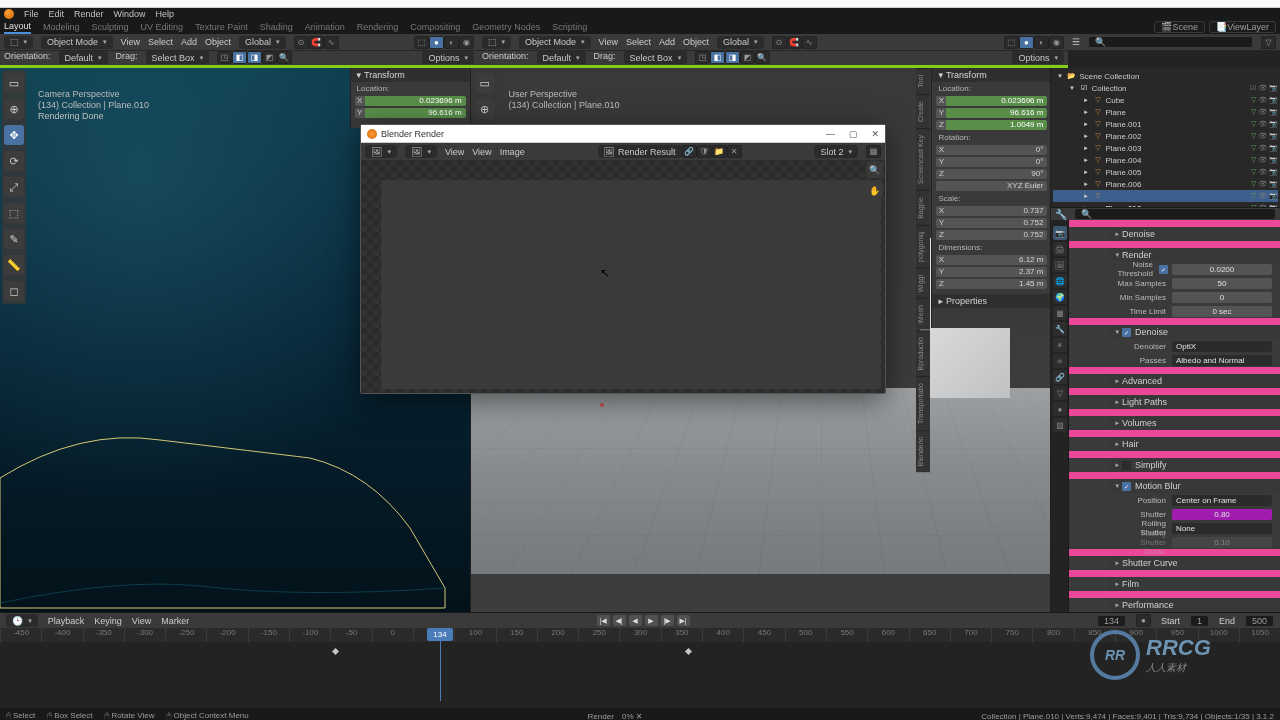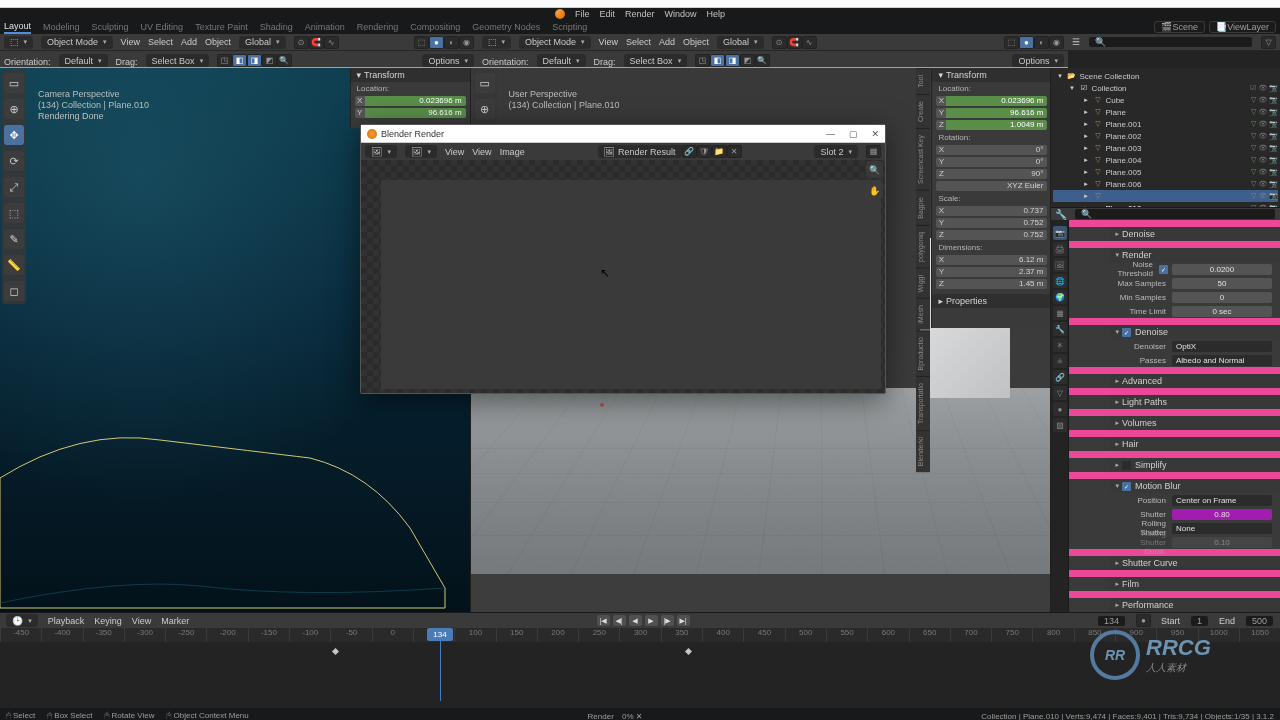--- a/index.html
+++ b/index.html
@@ -1,30 +1,30 @@
 <!DOCTYPE html>
 <html><head>
 <meta charset="utf-8">
 <style>
   * { box-sizing: border-box; margin: 0; padding: 0; user-select: none; }
   body { font-family: sans-serif; font-size: 10px; color: #ccc; background: #232323; width: 1280px; height: 720px; overflow: hidden; position: relative; }
   .titlebar { height: 8px; background: #fafafa; border-bottom: 1px solid #d0d0d0; }
-  .topbar { height: 12px; background: #18191a; display: flex; align-items: center; padding: 0 4px; gap: 10px; font-size: 9px; color: #c2c2c2; justify-content: center; }
+  .topbar { height: 12px; background: #18191a; display: flex; align-items: center; padding: 0 4px; gap: 10px; font-size: 9px; color: #c2c2c2; }
   .blender-logo { width: 10px; height: 10px; background: radial-gradient(circle at 30% 30%, #ff9d3b, #d06a00); border-radius: 50%; }
   .workspace-tabs { height: 14px; background: #18191a; display: flex; align-items: center; padding: 0 4px; gap: 12px; font-size: 9px; color: #777; }
   .workspace-tabs .tab.active { color: #e0e0e0; border-bottom: 2px solid #4c8fdd; padding-bottom: 1px; }
   .scene-input { margin-left: auto; display: flex; align-items: center; gap: 4px; }
   .input-box { background: #1b1b1b; border: 1px solid #3a3a3a; border-radius: 3px; padding: 0 6px; height: 12px; font-size: 9px; color: #9e9e9e; display: inline-flex; align-items: center; }
   .header-bar { height: 17px; background: #3a3a3a; display: flex; align-items: center; padding: 0 4px; gap: 8px; font-size: 9px; border-bottom: 1px solid #262626; }
   .dropdown { background: #2b2b2b; border-radius: 3px; padding: 1px 6px; color: #cacaca; display: inline-flex; align-items: center; gap: 3px; height: 13px; }
   .chev::after { content: '▾'; font-size: 7px; color: #aaa; margin-left: 2px; }
   .toggle-group { display: flex; gap: 0px; }
   .toggle-btn { width: 15px; height: 13px; background: #2b2b2b; border: 1px solid #232323; display: flex; align-items: center; justify-content: center; font-size: 8px; color: #989898; border-radius: 2px; }
   .toggle-btn.on { background: #4972a3; color: #fff; }
-  .hdr2 { height: 17px; background: #3a3a3a; display: flex; align-items: flex-end; padding: 0 4px; gap: 8px; font-size: 9px; border-bottom: 1px solid #84cc16; }
+  .hdr2 { height: 17px; background: #3a3a3a; display: flex; align-items: flex-start; padding: 0 4px; gap: 8px; font-size: 9px; border-bottom: 3px solid #84cc16; }
   .main { display: flex; height: 544px; }
   
   .viewL { width: 478px; position: relative; background: linear-gradient(180deg, #0b3a4a 0%, #072739 40%, #03121a 100%); border-right: 1px solid #1f1f1f; overflow: hidden; }
   .noise { position: absolute; inset: 0; background: radial-gradient(circle at 30% 20%, rgba(35,97,117,0.5), rgba(0,0,0,0) 60%); }
   .tool-col { position: absolute; left: 2px; top: 2px; width: 24px; background: rgba(55,55,55,0.85); border-radius: 3px; padding: 3px 2px; display: flex; flex-direction: column; gap: 6px; }
   .tool-col .tb { width: 20px; height: 20px; background: #3c3c3c; border-radius: 3px; display: flex; align-items: center; justify-content: center; font-size: 11px; }
   .tool-col .tb.sel { background: #4972a3; color: #fff; }
   .overlay-text { position: absolute; left: 38px; top: 21px; font-size: 9px; color: #bcbcbc; line-height: 1.2; }
   .overlay-text .rd { color: #c0c0c0; font-size: 9px; }
   .gizmo { position: absolute; right: 6px; top: 8px; width: 36px; height: 36px; }

